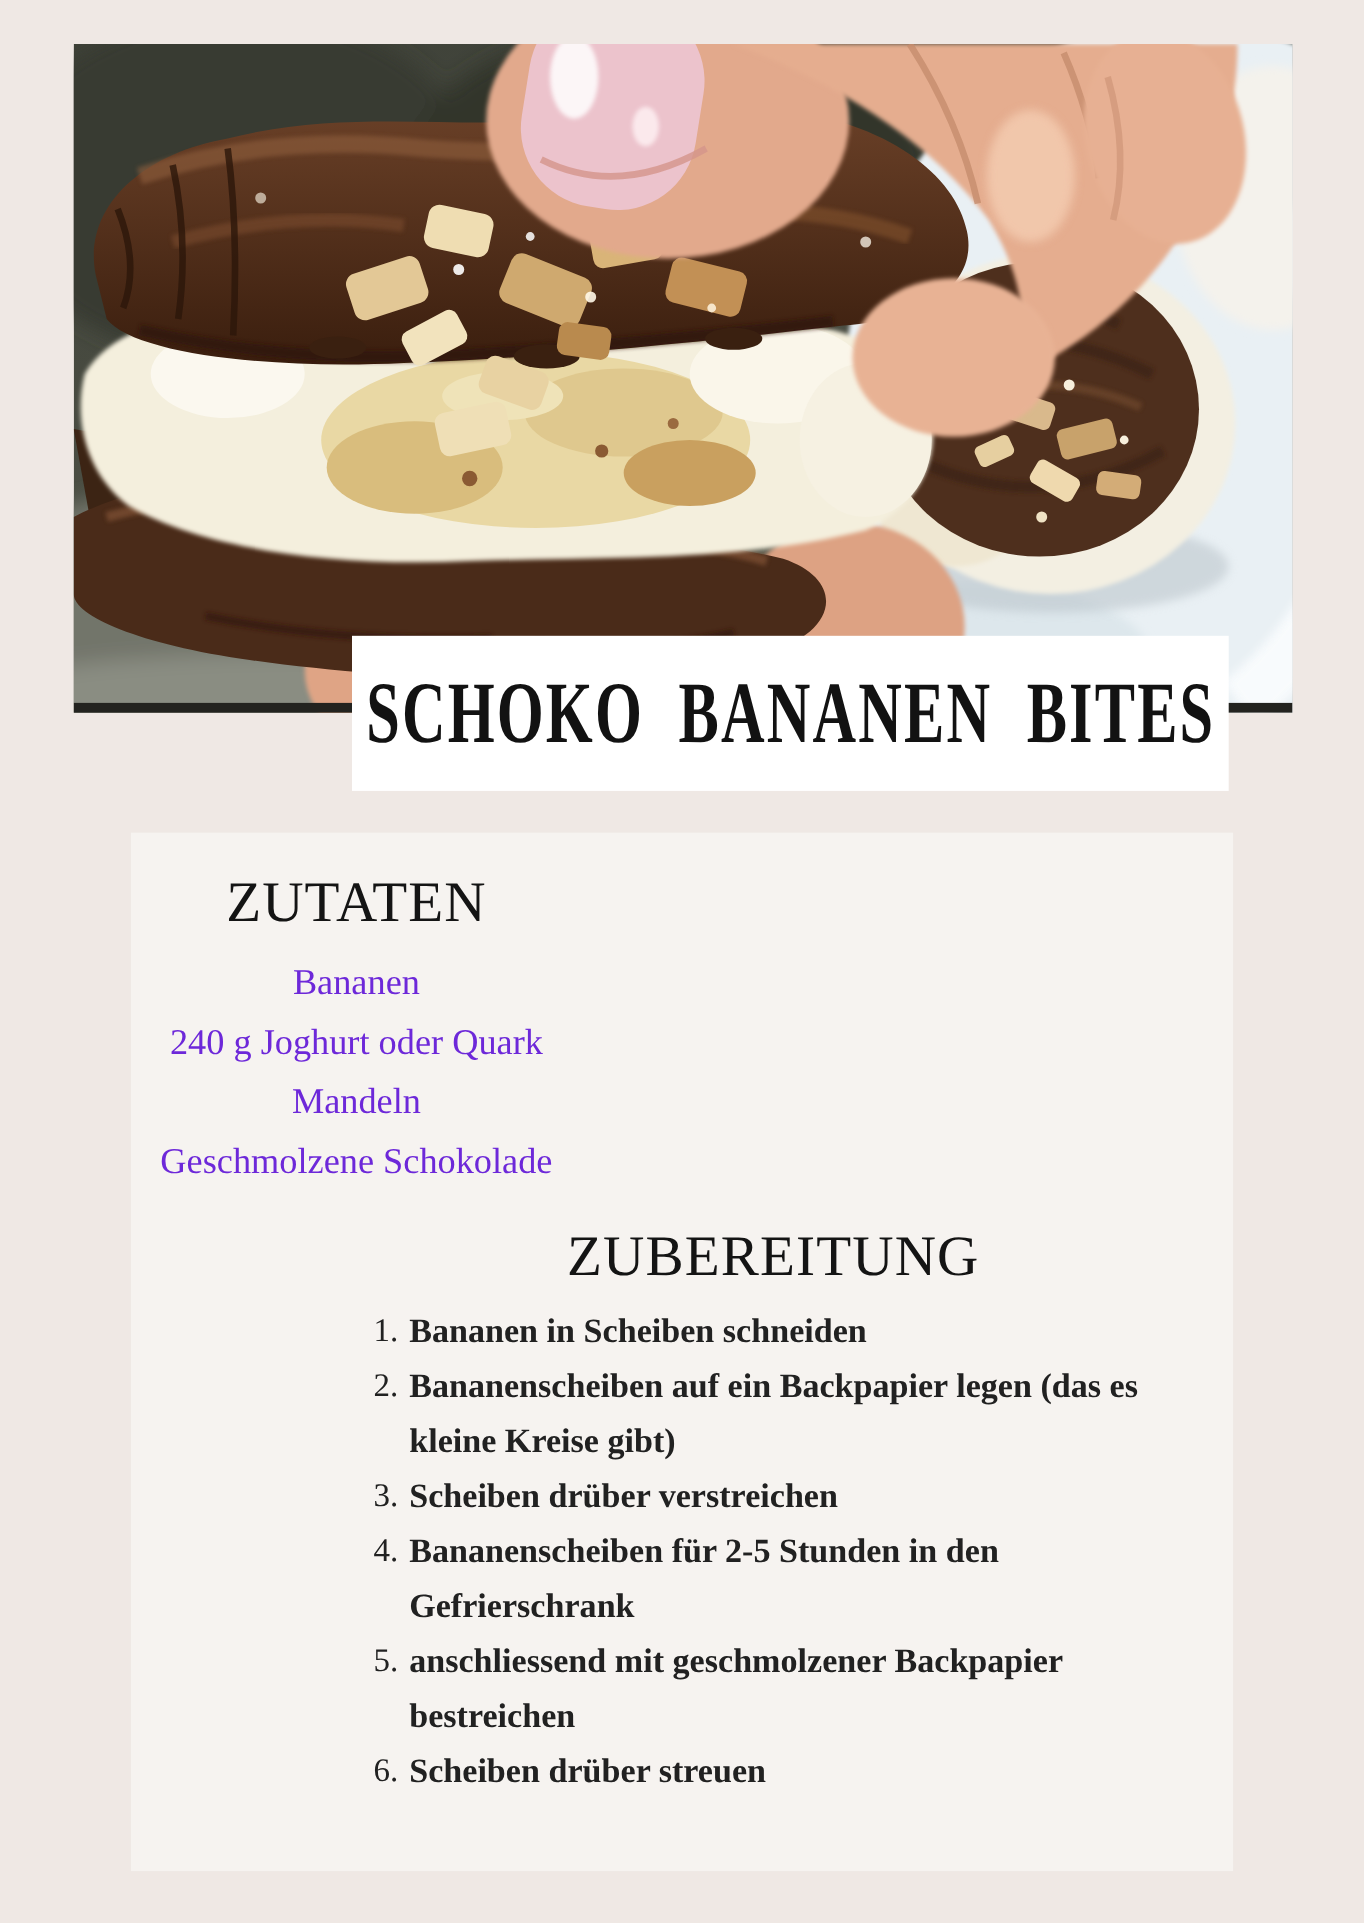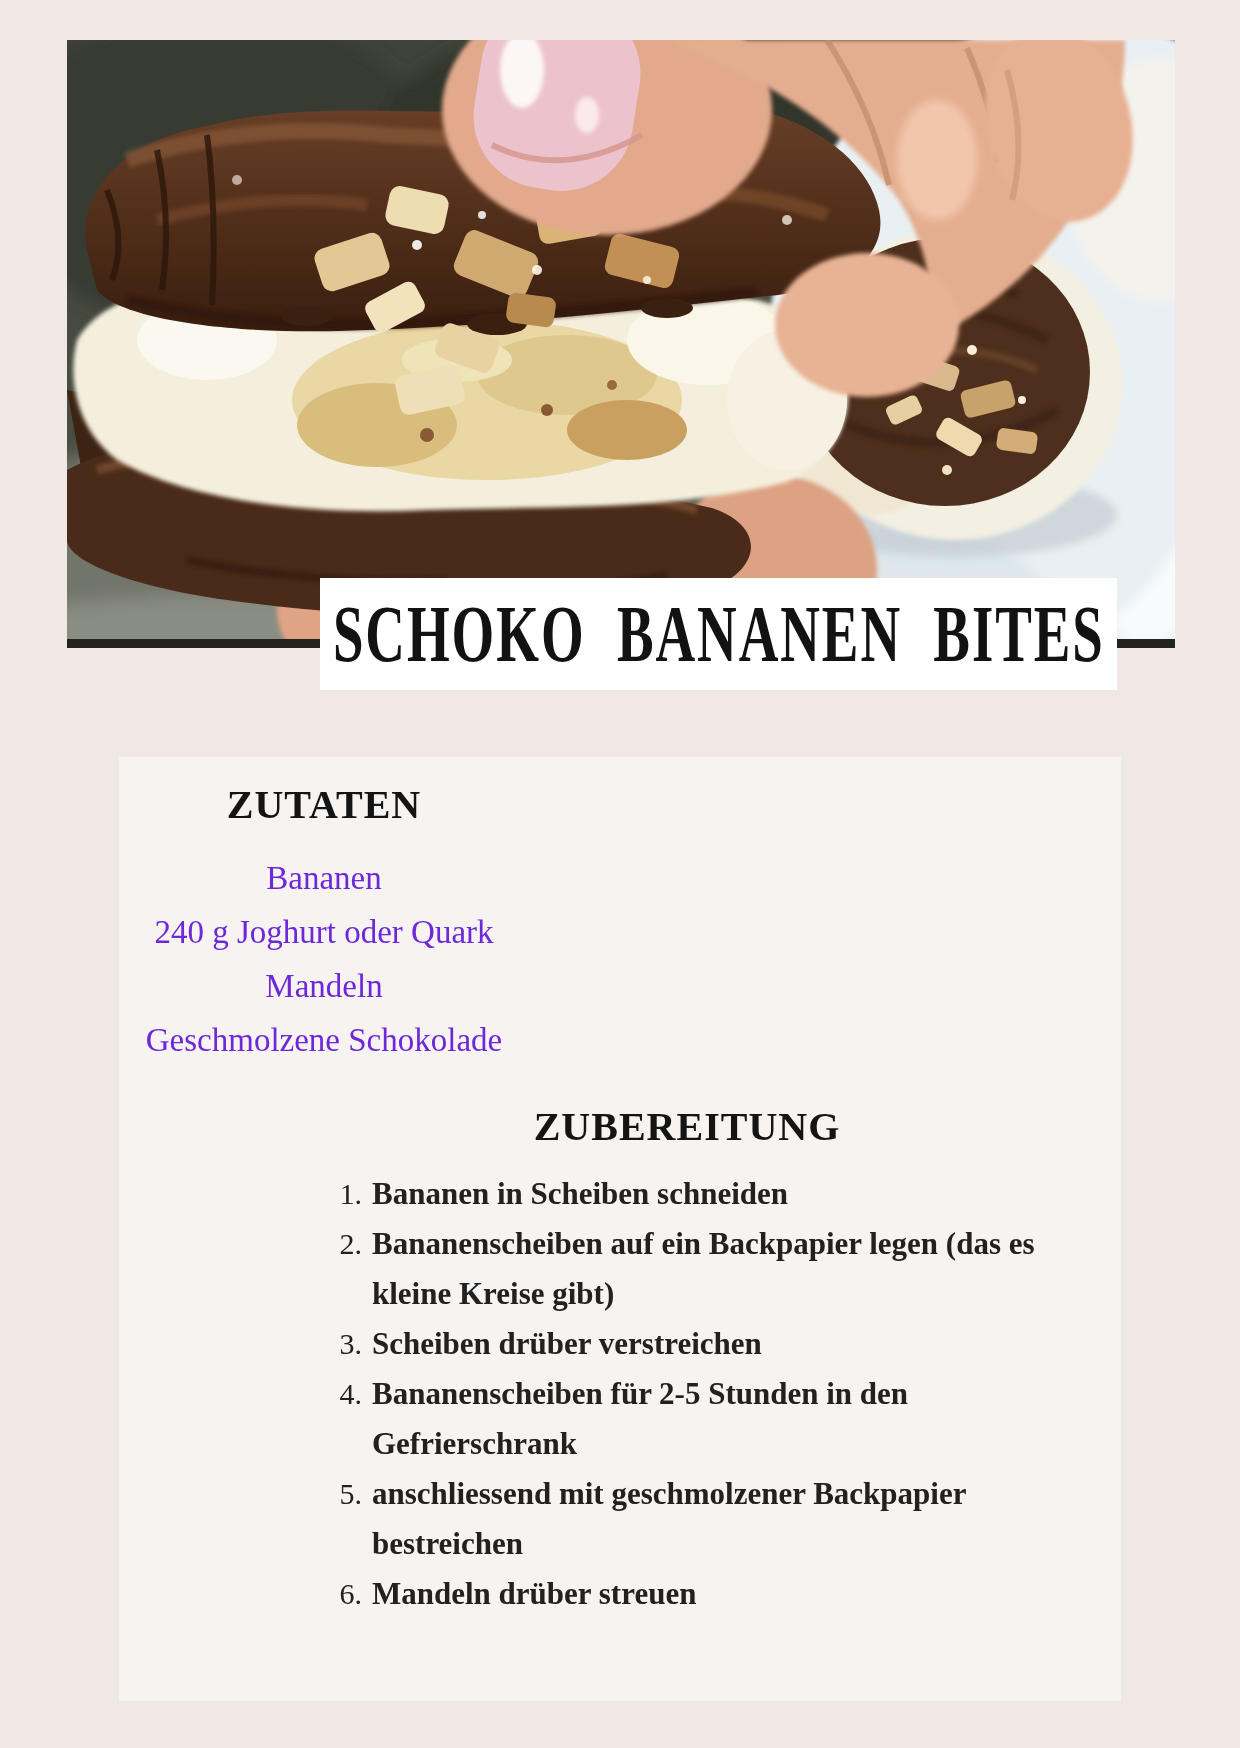--- a/index.html
+++ b/index.html
@@ -3,37 +3,37 @@
 <meta charset="utf-8">
 <style>
   html,body{margin:0;padding:0;}
   body{font-family:"Liberation Serif", serif; background:#EFE8E4;}
   .page{position:relative; width:1240px; height:1748px; background:#EFE8E4; overflow:hidden;}
 
   .photo{position:absolute; left:67px; top:40px; width:1108px; height:608px; z-index:1;}
   .photo svg{display:block; width:100%; height:100%;}
 
   .title-band{
-    position:absolute; left:320px; top:578px; width:797px; height:112px;
+    position:absolute; left:320px; top:578px; width:797px; height:141px;
     background:#FFFFFF; z-index:2; display:flex; align-items:center; justify-content:center;
   }
   .title-band .title{
     font-family:"Liberation Serif", serif; font-weight:700; font-size:56px;
     letter-spacing:2px; word-spacing:16px; color:#121212; white-space:nowrap;
     transform:scale(0.98,1.42); transform-origin:center;
   }
 
   .card{
     position:absolute; left:119px; top:757px; width:1002px; height:944px;
     background:#F6F3F0; z-index:1; color:#212121;
   }
 
   .ingredients-block{position:absolute; left:0; top:24px; width:410px; text-align:center;}
   .section-heading{
-    margin:0; font-size:40px; font-weight:700; color:#141414; letter-spacing:1px;
+    margin:16px; font-size:52px; font-weight:400; color:#141414; letter-spacing:1px;
     line-height:48px;
   }
   .ingredients-block .section-heading{margin-bottom:22px;}
   .ingredient-list{list-style:none; margin:0; padding:0;}
   .ingredient-list li{font-size:33px; line-height:54px; color:#6d28d9;}
 
   .preparation-block{position:absolute; left:208px; top:346px; width:766px;}
   .preparation-block .section-heading{width:720px; text-align:center; margin-bottom:18px;}
   .steps-list{list-style:none; margin:0; padding:0;}
   .steps-list li{display:flex; align-items:flex-start;}
@@ -238,19 +238,19 @@
         <li>
           <span class="step-num">4.</span>
           <span class="step-text">Bananenscheiben für 2-5 Stunden in den Gefrierschrank</span>
         </li>
         <li>
           <span class="step-num">5.</span>
           <span class="step-text">anschliessend mit geschmolzener Backpapier bestreichen</span>
         </li>
         <li>
           <span class="step-num">6.</span>
-          <span class="step-text">Mandeln drüber streuen</span>
+          <span class="step-text">Scheiben drüber streuen</span>
         </li>
       </ol>
     </div>
 
   </div>
 </div>
 
 </body></html>

